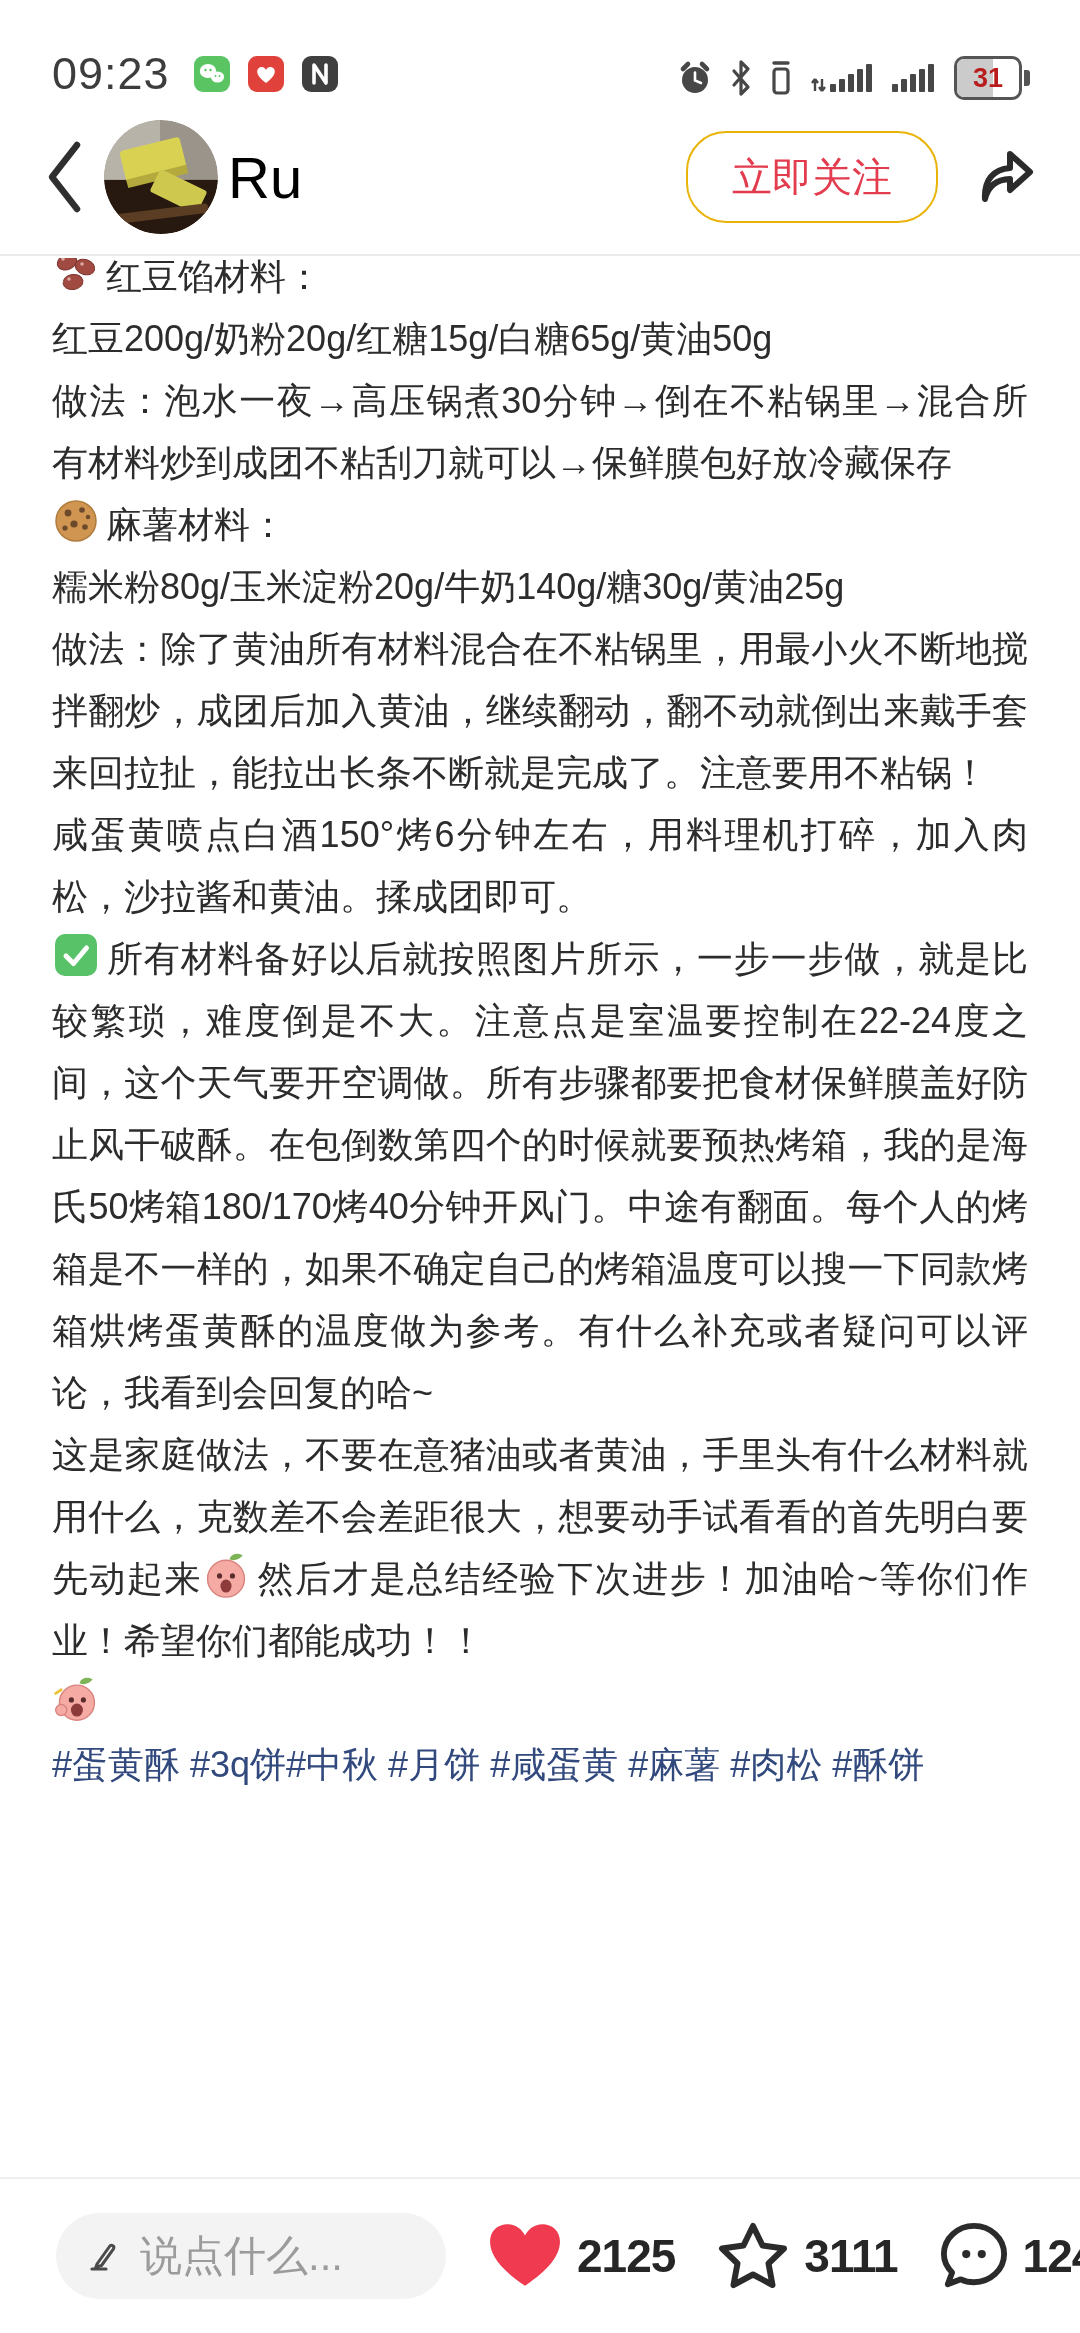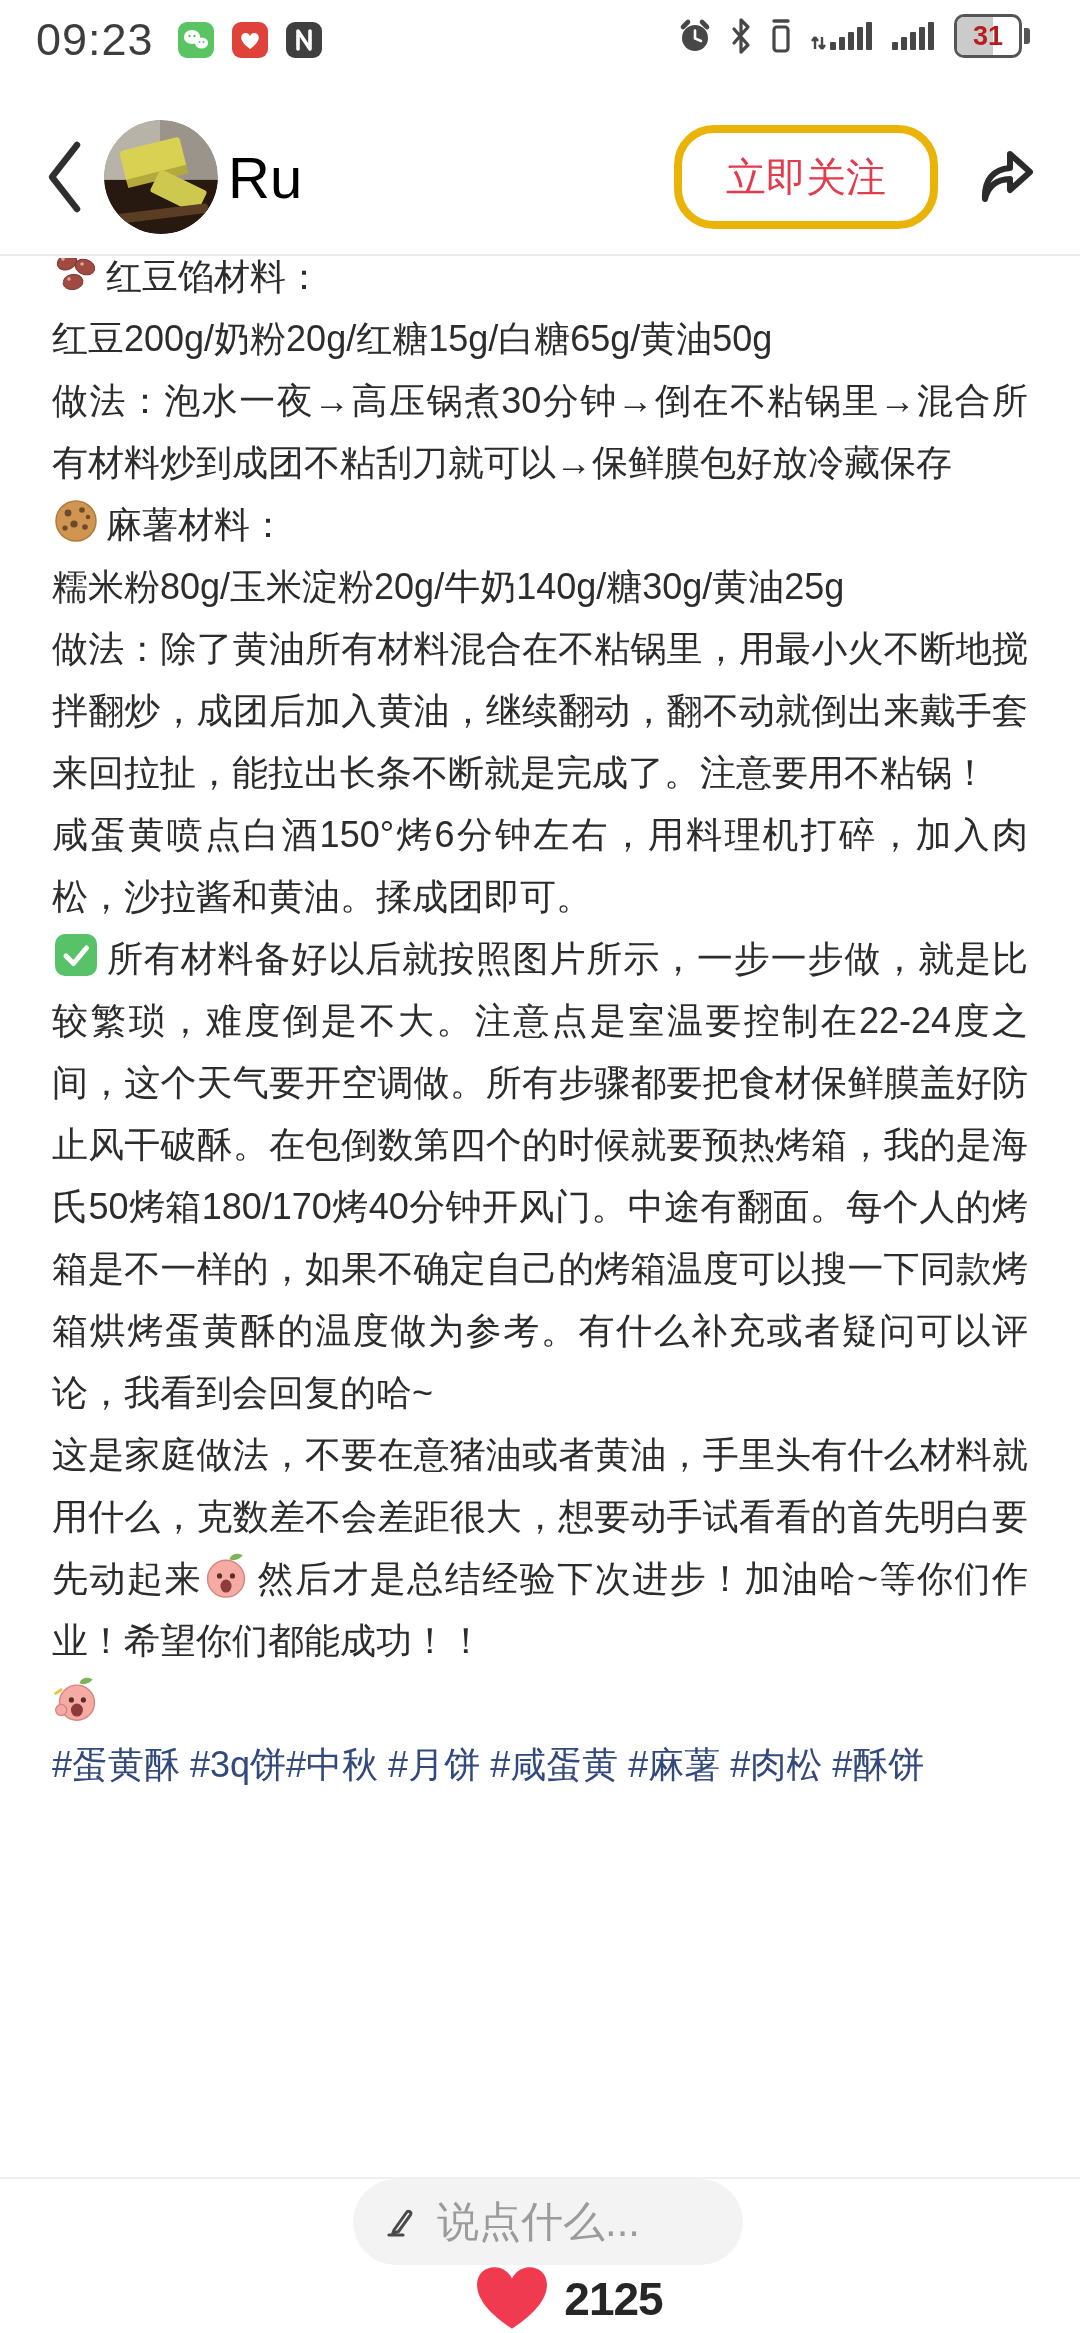--- a/index.html
+++ b/index.html
@@ -1,49 +1,49 @@
 <!DOCTYPE html>
 <html><head>
 <meta charset="utf-8">
 <style>
   html,body{margin:0;padding:0;background:#fff;}
   .screen{position:relative;width:1080px;height:2333px;background:#fff;overflow:hidden;
           font-family:"Liberation Sans","DejaVu Sans",sans-serif;color:#2c2c2c;}
   
   .status-bar{position:absolute;top:0;left:0;right:0;height:100px;display:flex;
-              align-items:flex-start;justify-content:space-between;padding:14px 50px 0 36px;box-sizing:border-box;}
+              align-items:flex-end;justify-content:space-between;padding:14px 50px 0 52px;box-sizing:border-box;}
   .sb-left,.sb-right{display:flex;align-items:center;}
   .sb-time{font-size:45px;color:#3d3d3d;letter-spacing:1px;margin-right:24px;}
   .app-badge{display:inline-flex;margin-right:18px;}
   .sb-right .sb-ico{display:inline-flex;margin-left:16px;align-items:center;}
   .battery{position:relative;width:62px;height:38px;border:3px solid #555;border-radius:10px;
            margin-left:16px;display:flex;align-items:center;justify-content:center;overflow:hidden;}
   .battery .fill{position:absolute;left:0;top:0;bottom:0;width:58%;background:#cbcbcb;}
   .battery .pct{position:relative;font-size:27px;color:#b91c1c;font-weight:bold;}
   .battery-nub{width:6px;height:16px;background:#555;border-radius:0 3px 3px 0;margin-left:2px;}
   
   .header{position:absolute;top:100px;left:0;right:0;height:156px;display:flex;align-items:center;
           padding:0 44px;box-sizing:border-box;border-bottom:2px solid #ebebeb;background:#fff;}
   .back{display:inline-flex;margin-right:20px;}
   .avatar{width:114px;height:114px;border-radius:50%;overflow:hidden;flex:0 0 auto;}
   .username{font-size:58px;color:#000000;margin-left:10px;flex:1 1 auto;}
-  .follow-btn{background:#fff;border:8px solid #eab308;border-radius:40px;color:#e23c4e;
+  .follow-btn{background:#fff;border:2px solid #eab308;border-radius:40px;color:#e23c4e;
               font-size:40px;padding:24px 44px;line-height:1;font-family:inherit;margin-right:34px;}
   .share{display:inline-flex;}
   
   .content{position:absolute;top:258px;left:0;right:0;bottom:158px;padding:0 52px;box-sizing:border-box;
            overflow:hidden;font-size:36px;line-height:62px;text-align:justify;color:#2c2c2c;}
   .content p{margin:0;}
   .content p:first-child{margin-top:-12px;}
   .inline-emoji{display:inline-block;width:48px;height:48px;vertical-align:-8px;margin-right:6px;}
   .inline-emoji svg{width:48px;height:48px;display:block;}
   .hashtags{color:#31497c;}
   
   .bottom-bar{position:absolute;left:0;right:0;bottom:0;height:156px;border-top:2px solid #efefef;
-              background:#fff;display:flex;align-items:center;padding:0 40px 0 56px;box-sizing:border-box;flex-direction:column;}
+              background:#fff;display:flex;align-items:center;padding:0 40px 0 56px;box-sizing:border-box;}
   .comment-pill{width:390px;height:86px;background:#f3f3f3;border-radius:43px;display:flex;
                 align-items:center;padding:0 10px 0 30px;box-sizing:border-box;flex:0 0 auto;}
   .comment-pill input{border:none;outline:none;background:transparent;font-size:42px;color:#666;
                       width:280px;margin-left:16px;font-family:inherit;}
   .comment-pill input::placeholder{color:#9b9b9b;}
   .action{display:flex;align-items:center;margin-left:42px;}
   .action .count{font-size:46px;font-weight:bold;color:#262626;margin-left:15px;letter-spacing:-1px;}
 </style>
 </head>
 <body>

